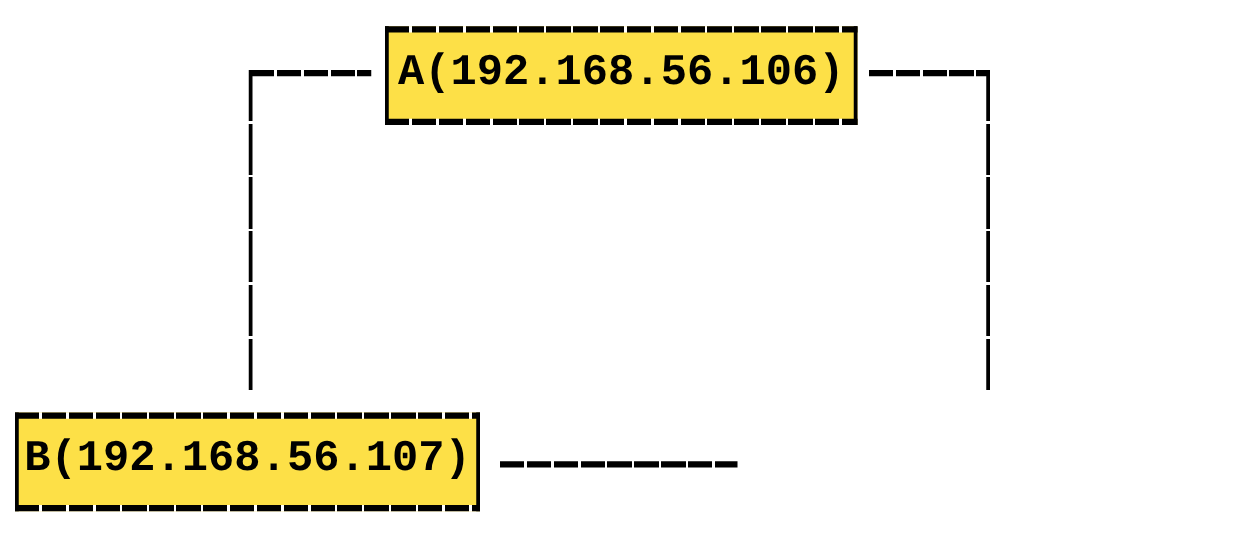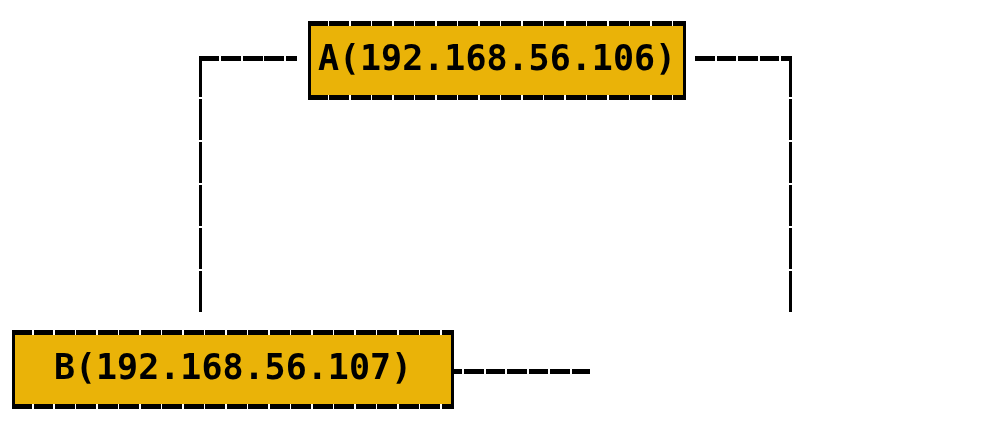--- a/index.html
+++ b/index.html
@@ -12,47 +12,48 @@
     width: 990px;
     height: 432px;
     background: #ffffff;
     overflow: hidden;
     font-family: "DejaVu Sans Mono", "Liberation Mono", monospace;
   }
   
   .node {
     position: absolute;
     box-sizing: border-box;
-    background: #eab308;
+    background: #fde047;
     border-left: 3px solid #000000;
     border-right: 3px solid #000000;
     display: flex;
     align-items: center;
     justify-content: center;
+    font-family: Liberation Mono, monospace;
   }
   .node .b-top, .node .b-bottom {
     position: absolute;
     left: -3px;
     right: -3px;
     height: 5px;
     background: repeating-linear-gradient(90deg, #000000 0px, #000000 19.5px, #ffffff 19.5px, #ffffff 21.5px);
   }
   .node .b-top { top: 0; }
   .node .b-bottom { bottom: 0; }
   .node .label {
     font-size: 35px;
     font-weight: bold;
     color: #000000;
     white-space: nowrap;
     letter-spacing: 0px;
     line-height: 1;
     padding-bottom: 4px;
   }
   #node-a { left: 308px; top: 21px;  width: 378px; height: 79px; }
-  #node-b { left: 12px;  top: 330px; width: 442px; height: 79px; text-align: right; }
+  #node-b { left: 12px;  top: 330px; width: 372px; height: 79px; text-align: right; }
   #node-c { left: 600px; top: 330px; width: 380px; height: 78px; }
 
   
   .edge-h {
     position: absolute;
     height: 5px;
     background: repeating-linear-gradient(90deg, #000000 0px, #000000 19.5px, #ffffff 19.5px, #ffffff 21.5px);
   }
   .edge-v {
     position: absolute;

